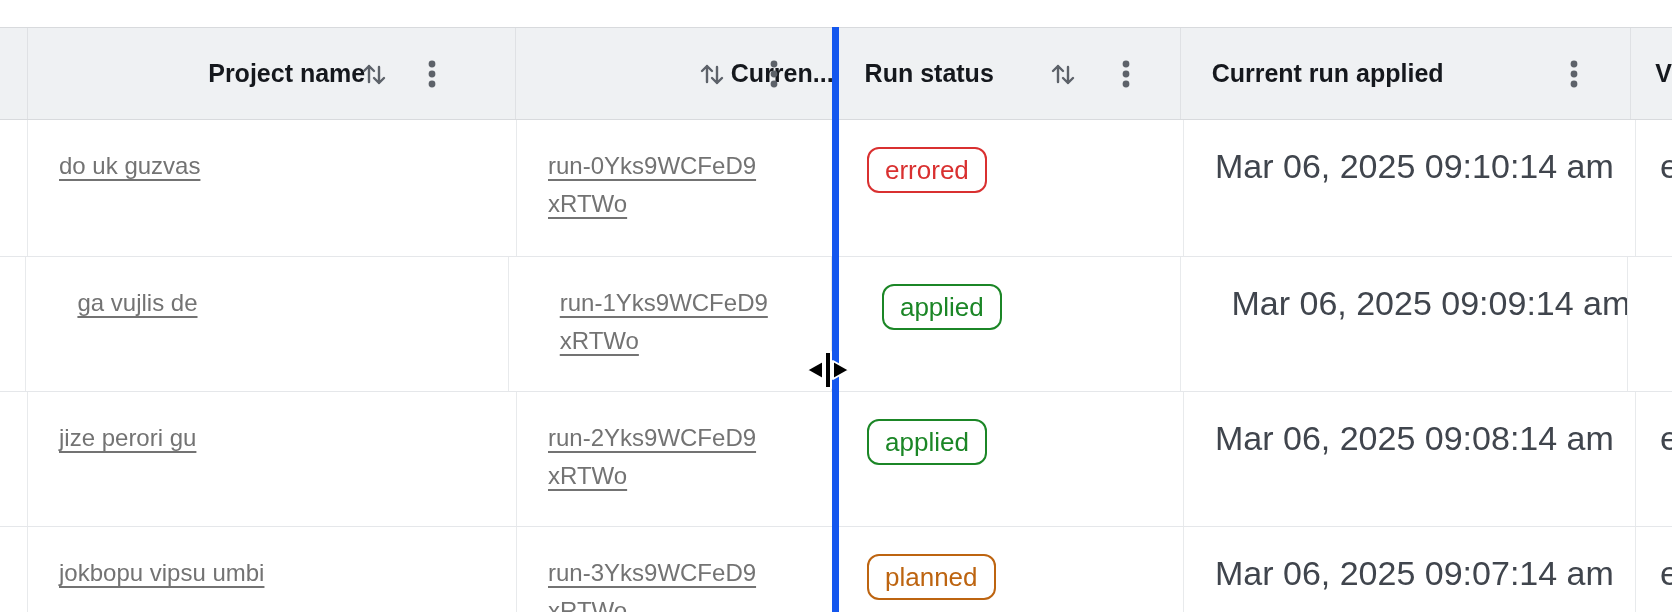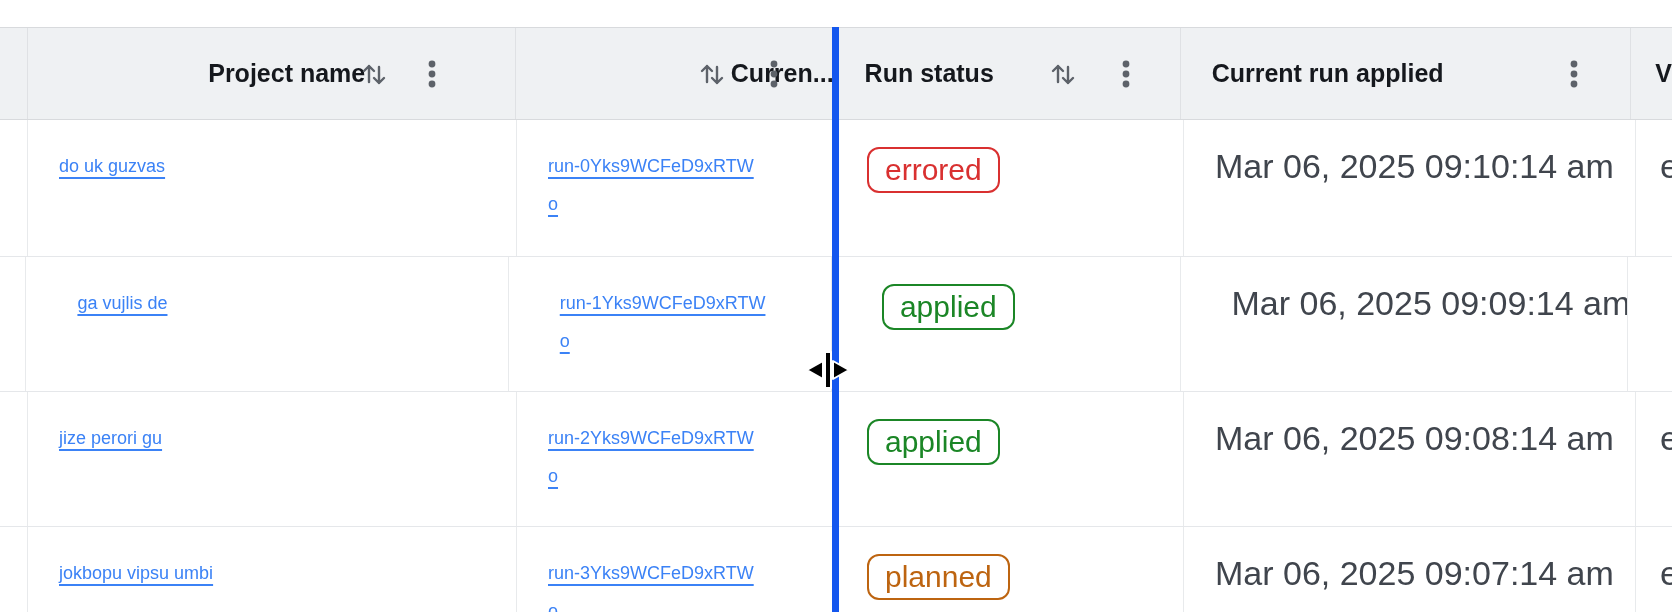--- a/index.html
+++ b/index.html
@@ -35,27 +35,27 @@
     padding:27px 0 0 31px;overflow:hidden;
   }
   .cell.c5{border-right:none;padding-left:24px;}
   .gutter{width:28px;padding:0;}
   .c1{width:489px;justify-content:center;}
   .c2{width:320px;justify-content:flex-end;}
   .c3{width:347px;padding-left:30px;}
   .c4{width:452px;}
   .c5{flex:1;}
   .link{
-    color:#3b82f6;font-size:18px;line-height:38px;text-decoration:underline;
+    color:#737373;font-size:24px;line-height:38px;text-decoration:underline;
     text-decoration-thickness:2px;text-underline-offset:5px;cursor:pointer;
   }
   .runlink{display:inline-block;width:212px;word-break:break-all;}
   .badge{
     display:inline-block;background:#fff;border:2px solid;border-radius:12px;
-    padding:6px 16px;font-size:30px;line-height:30px;white-space:nowrap;
+    padding:6px 16px;font-size:26px;line-height:30px;white-space:nowrap;
   }
   .badge.errored{color:#d93030;border-color:#d93030;}
   .badge.applied{color:#1b8626;border-color:#1b8626;}
   .badge.planned{color:#bd6410;border-color:#bd6410;}
   .plaintext{font-size:34px;line-height:38px;color:#40454d;white-space:nowrap;}
   
   .resize-line{
     position:absolute;left:832px;top:27px;width:7px;height:585px;
     background:#1457ee;z-index:5;cursor:col-resize;
   }

